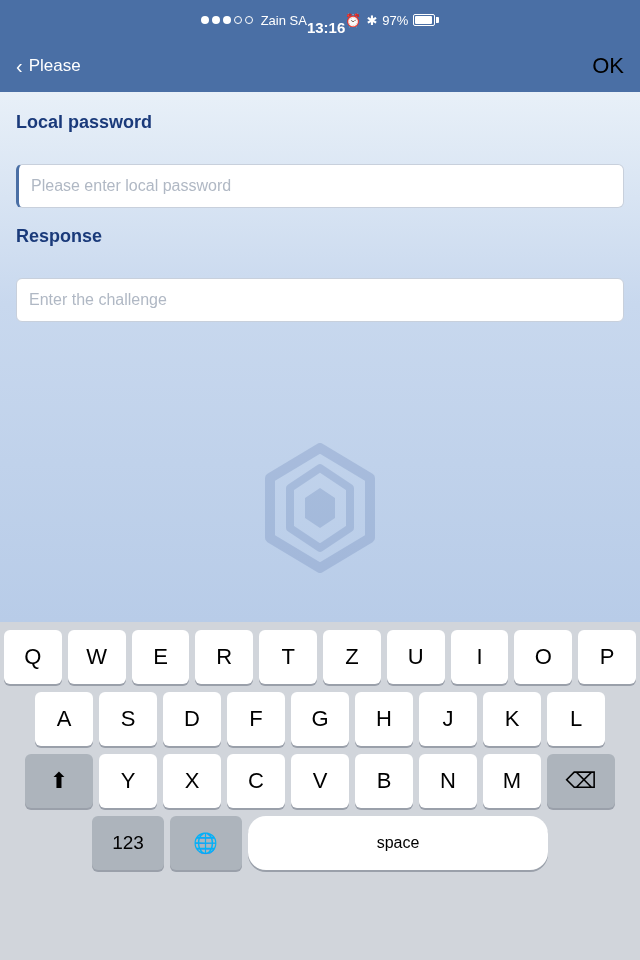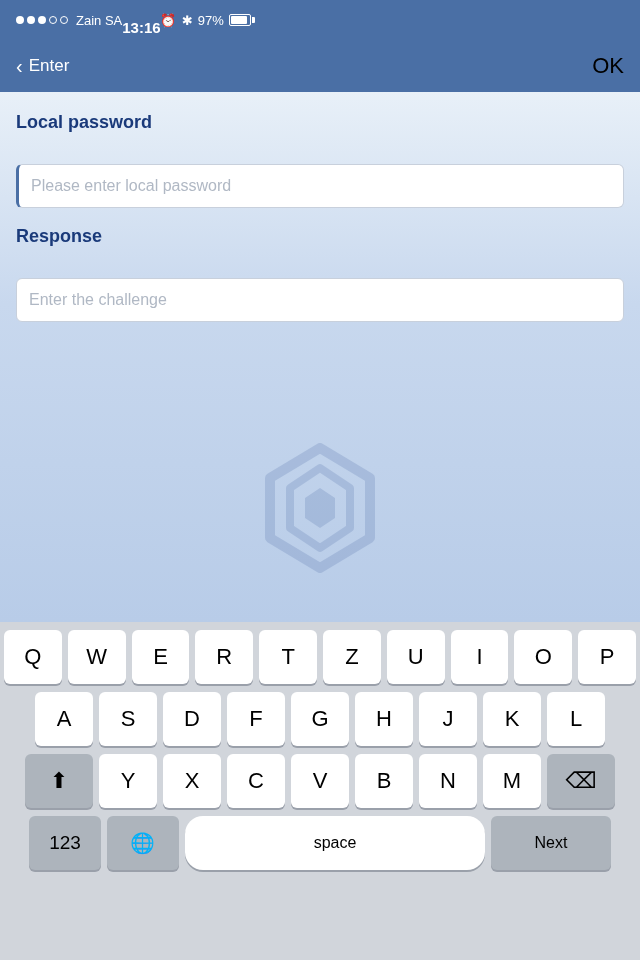--- a/index.html
+++ b/index.html
@@ -11,21 +11,21 @@
       font-family: -apple-system, 'Helvetica Neue', Helvetica, Arial, sans-serif;
       background: #fff;
     }
 
     
     .status-bar {
       background: #4a6fa5;
       height: 40px;
       display: flex;
       align-items: center;
-      justify-content: flex-start;
+      justify-content: center;
       padding: 0 16px;
       color: #fff;
       font-size: 14px;
       font-weight: 500;
     }
     .status-bar-left {
       display: flex;
       align-items: center;
       gap: 4px;
     }
@@ -233,21 +233,21 @@
         <div class="battery-fill"></div>
       </div>
       <div class="battery-tip"></div>
     </div>
   </div>
 </div>
 
 <div class="nav-bar" style="position:relative;">
   <div class="nav-back">
     <span class="nav-back-chevron">‹</span>
-    <span>Enter</span>
+    <span>Please</span>
   </div>
   <div class="nav-ok">OK</div>
 </div>
 
 <div class="content-area">
   <div class="section-label">Local password</div>
   <input class="text-input" type="password" placeholder="Please enter local password" style="">
 
   <div class="section-label">Response</div>
   <input class="text-input" type="text" placeholder="Enter the challenge" style="">
@@ -309,17 +309,14 @@
   <div class="key-row">
     <button class="key numbers">
       <span>123</span>
     </button>
     <button class="key globe">
       <span>🌐</span>
     </button>
     <button class="key space">
       <span>space</span>
     </button>
-    <button class="key next-key">
-      <span>Next</span>
-    </button>
   </div>
 </div>
 
 </body></html>

